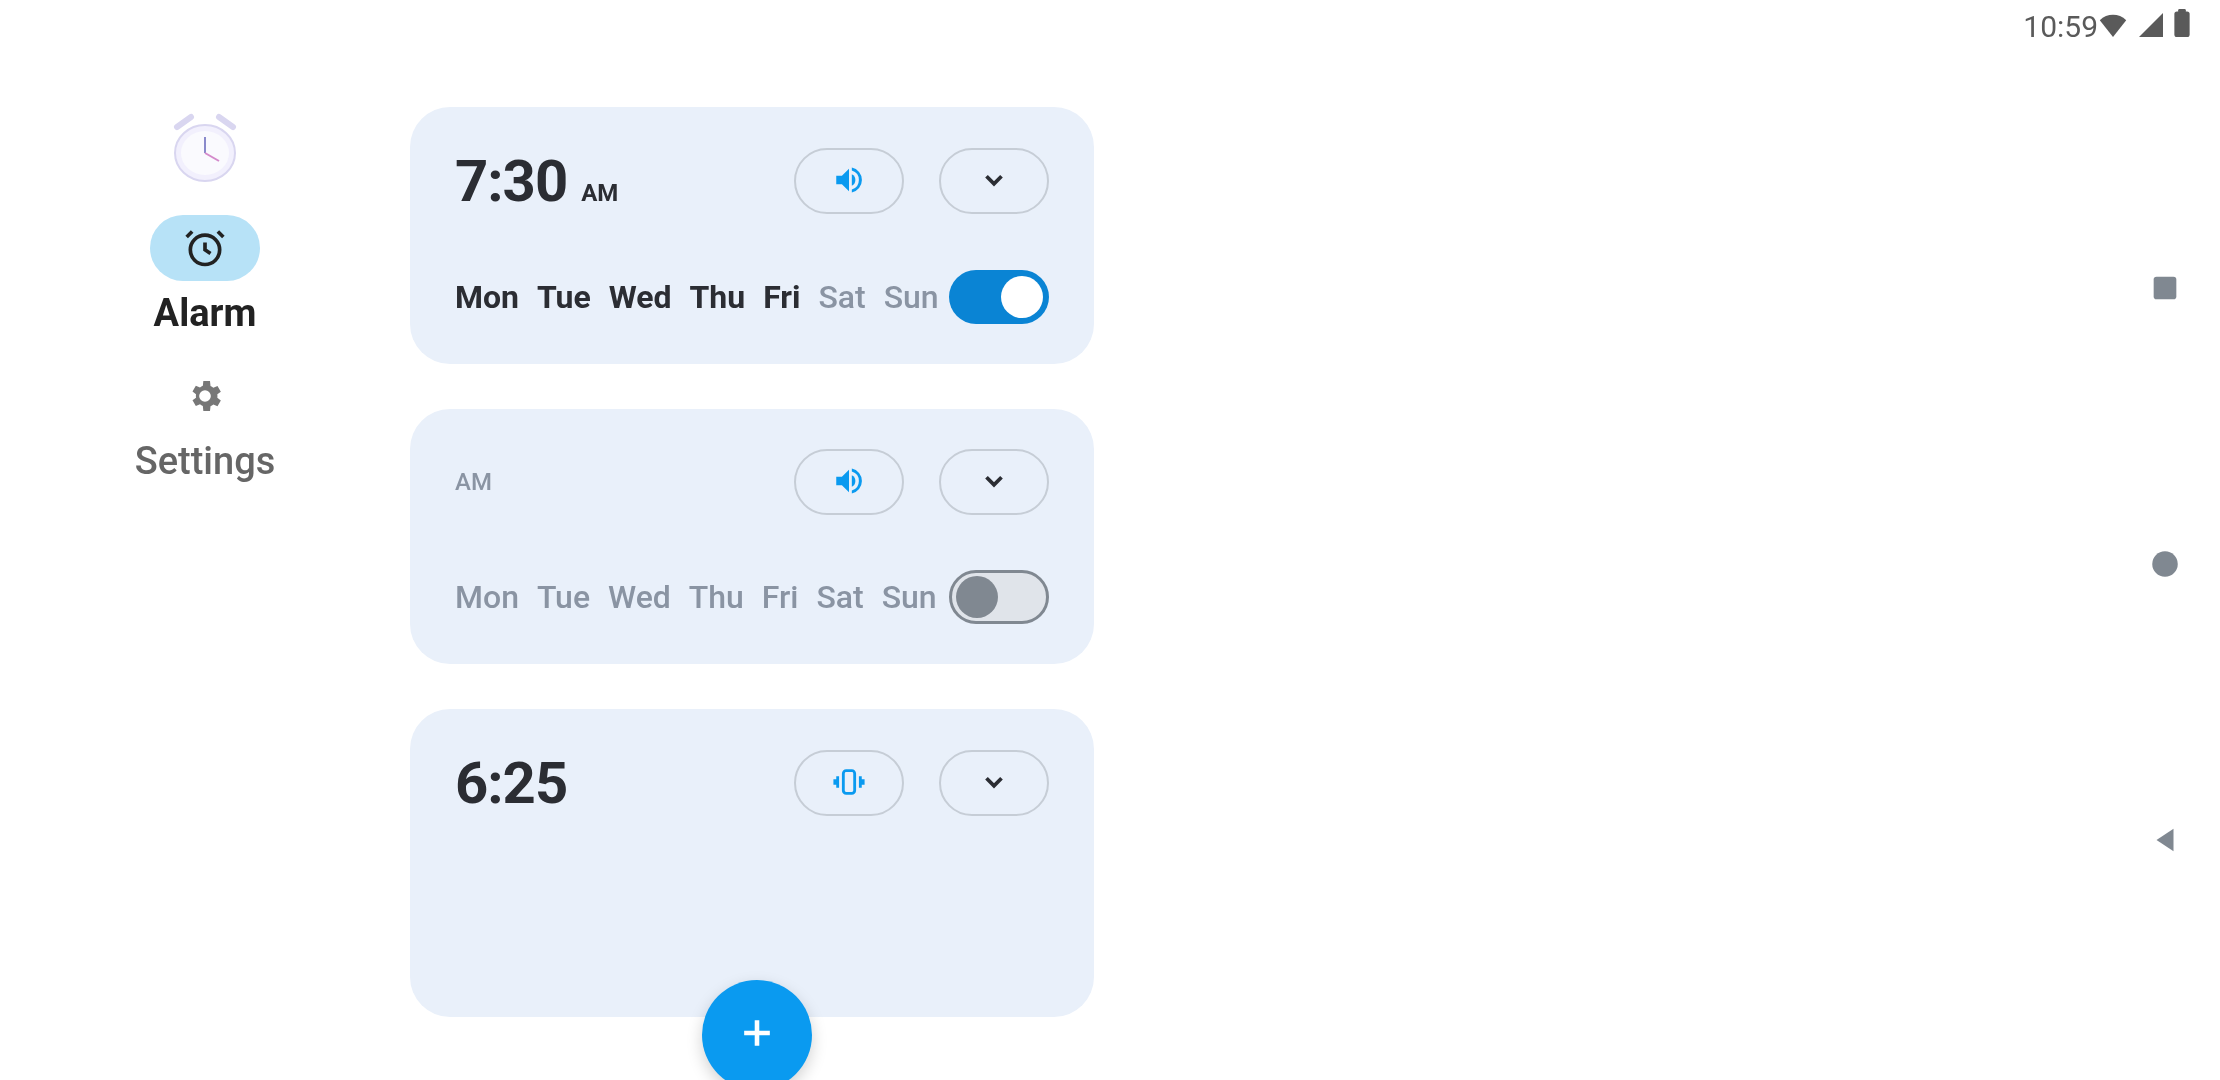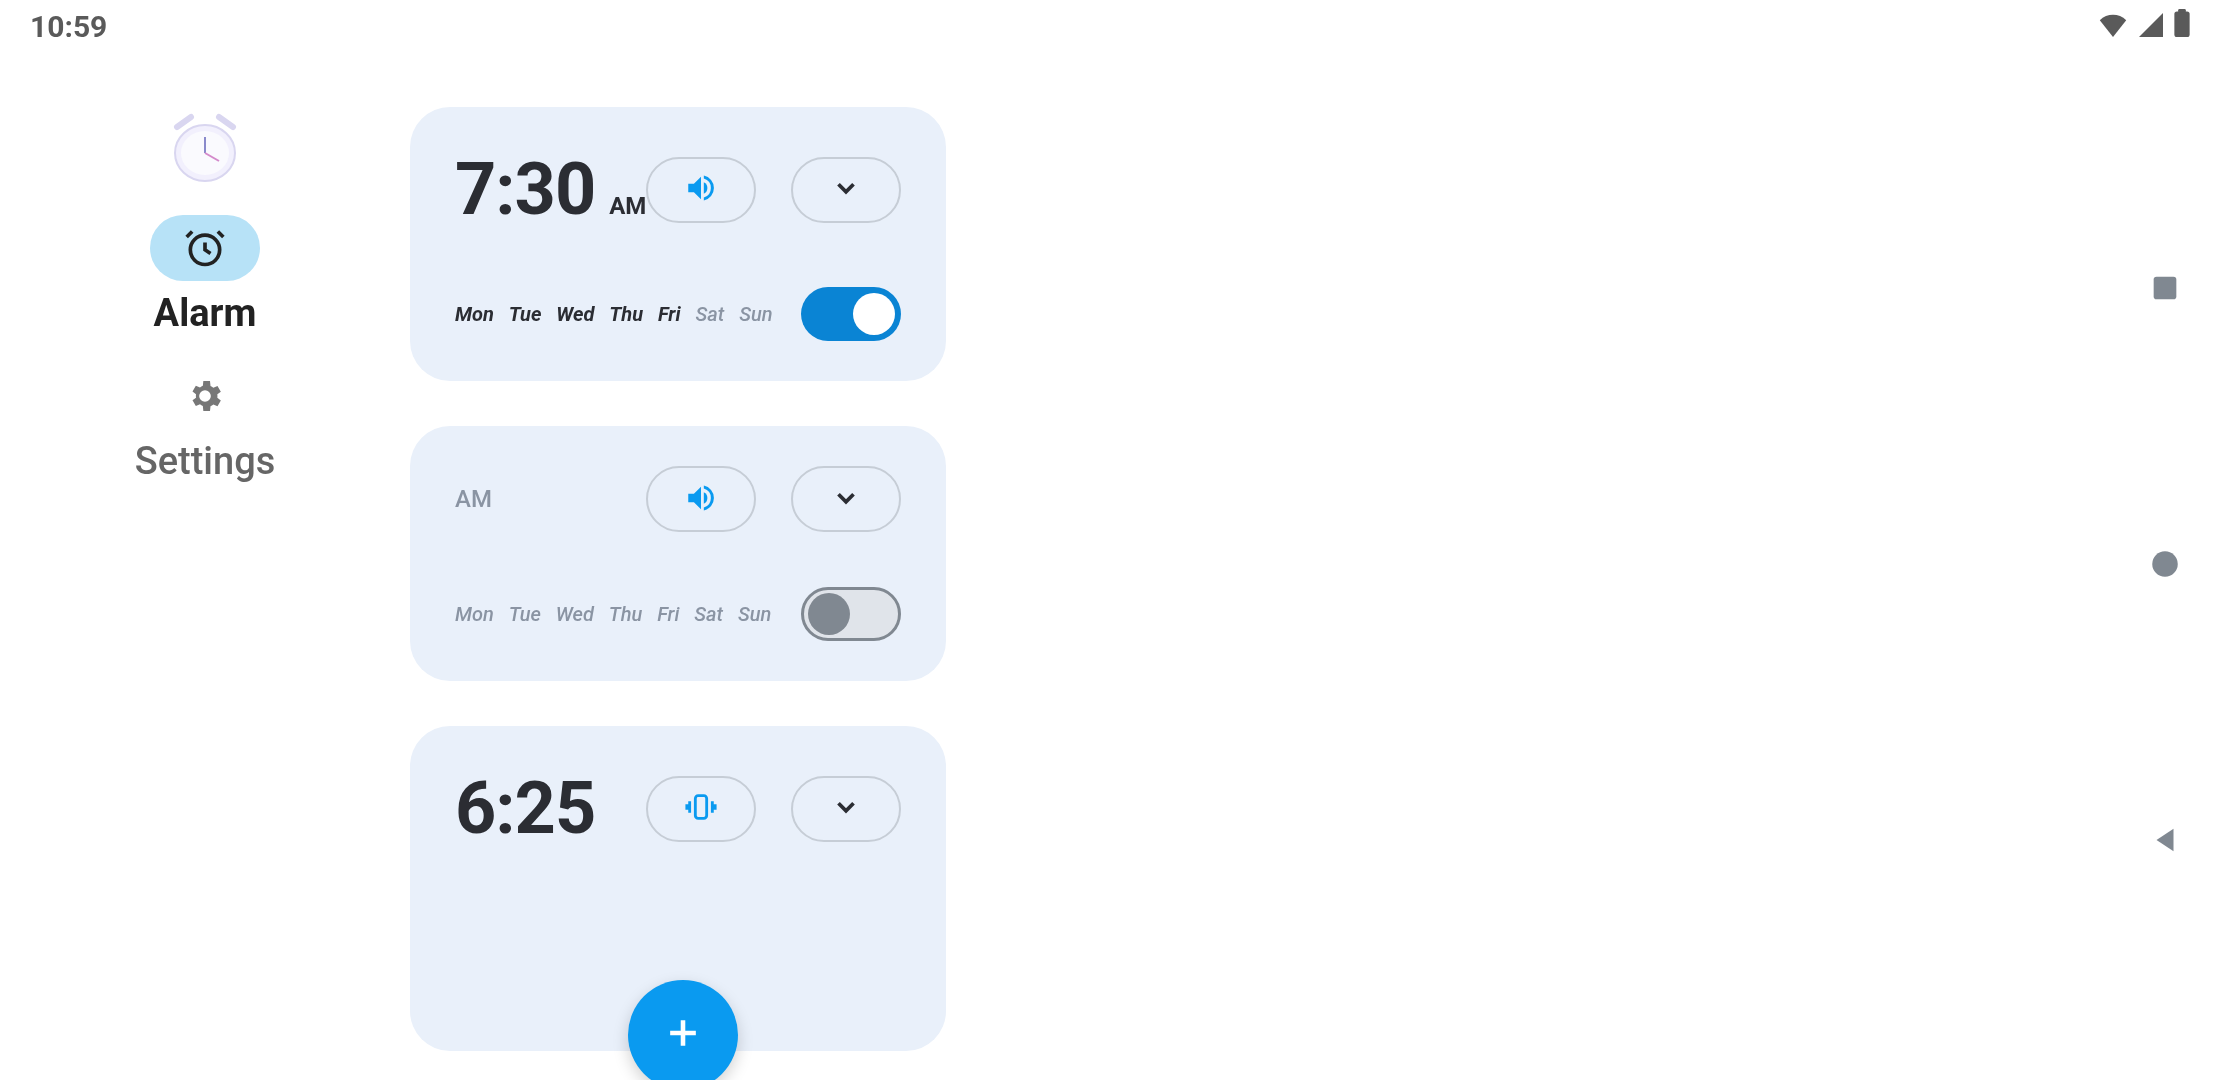--- a/index.html
+++ b/index.html
@@ -1,22 +1,22 @@
 <!DOCTYPE html>
 <html><head>
 <meta charset="utf-8">
 <style>
   * { box-sizing: border-box; margin: 0; padding: 0; }
   html, body { width: 2220px; height: 1080px; font-family: -apple-system, BlinkMacSystemFont, "Segoe UI", Roboto, sans-serif; background: #ffffff; overflow: hidden; }
 
   
   .status-bar {
     position: absolute; top: 0; left: 0; right: 0; height: 52px;
-    display: flex; align-items: center; justify-content: space-between;
-    padding: 8px 30px; color: #5a5a5a; font-size: 30px; font-weight: bold;
+    display: flex; align-items: center; justify-content: flex-end;
+    padding: 8px 30px; color: #5a5a5a; font-size: 30px;
   }
   .status-icons { display: flex; gap: 10px; align-items: center; }
 
   
   .app {
     position: absolute; top: 52px; left: 0; right: 110px; bottom: 0;
     display: flex;
   }
 
   
@@ -38,31 +38,31 @@
   .main {
     flex: 1; padding: 55px 0 0 0; overflow-y: auto;
   }
   .alarm-card {
     background: #e9f0fa; border-radius: 40px; padding: 40px 45px;
     margin-bottom: 45px; margin-right: 10px;
     display: flex; flex-direction: column; gap: 55px;
   }
   .alarm-row1 { display: flex; align-items: center; justify-content: space-between; }
   .alarm-time-wrap { display: flex; align-items: baseline; gap: 14px; }
-  .alarm-time { font-size: 72px; font-weight: 700; color: #2b2d33; letter-spacing: -1px; }
+  .alarm-time { font-size: 58px; font-weight: 700; color: #2b2d33; letter-spacing: -1px; }
   .alarm-time.off { color: #8a94a3; font-weight: 500; }
   .alarm-ampm { font-size: 24px; font-weight: 700; color: #2b2d33; }
   .alarm-ampm.off { color: #8a94a3; font-weight: 500; }
   .alarm-actions { display: flex; gap: 35px; }
   .pill-btn {
     width: 110px; height: 66px; border-radius: 33px; border: 2px solid #c6cdd6;
     background: transparent; display: flex; align-items: center; justify-content: center; cursor:pointer;
   }
   .alarm-row2 { display: flex; align-items: center; justify-content: space-between; }
-  .days { font-size: 20px; font-style: italic; }
+  .days { font-size: 32px; }
   .day { margin-right: 10px; color: #8a94a3; font-weight: 500; }
   .day.on { color: #2b2d33; font-weight: 700; }
   .toggle {
     width: 100px; height: 54px; border-radius: 27px; position: relative; cursor:pointer;
   }
   .toggle .knob {
     position: absolute; top: 6px; width: 42px; height: 42px; border-radius: 50%;
   }
   .toggle.on { background: #0a84d4; }
   .toggle.on .knob { right: 6px; background: #fff; }

